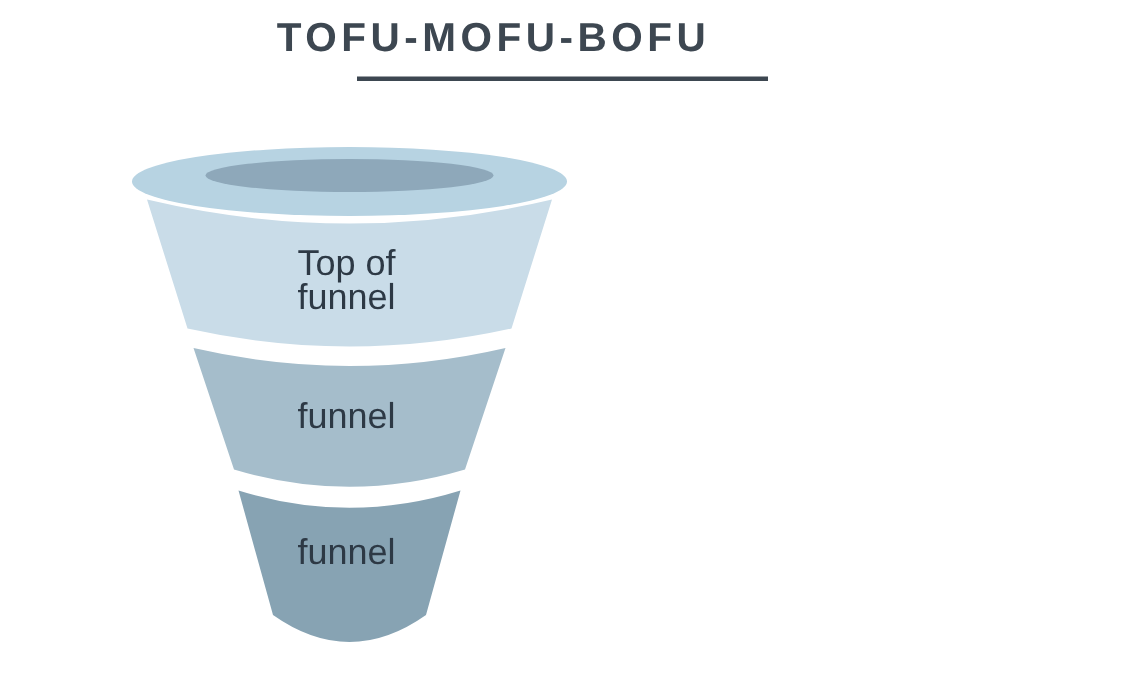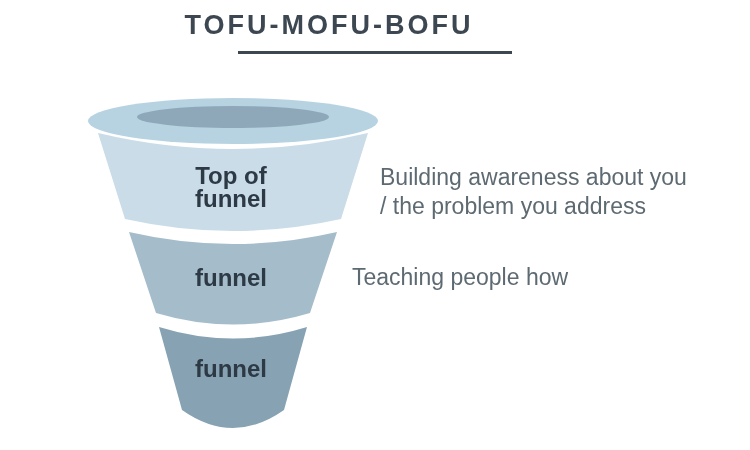--- a/index.html
+++ b/index.html
@@ -38,21 +38,21 @@
     position: absolute;
     top: 0;
     left: 0;
   }
   .funnel-label {
     position: absolute;
     left: 121px;
     width: 220px;
     text-align: center;
     font-size: 24px;
-    font-weight: 700;
+    font-weight: 400;
     line-height: 23px;
     color: #2d3945;
   }
   .label-top    { top: 164px; }
   .label-middle { top: 266px; }
   .label-bottom { top: 357px; }
   .funnel-desc {
     position: absolute;
     font-size: 23px;
     font-weight: 400;
@@ -88,23 +88,18 @@
     <div>Top of</div>
     <div>funnel</div>
   </div>
   <div class="funnel-label label-middle">
     <div>funnel</div>
   </div>
   <div class="funnel-label label-bottom">
     <div>funnel</div>
   </div>
 
-  <div class="funnel-desc desc-top">
-    <div>Building awareness about you</div>
-    <div>/ the problem you address</div>
-  </div>
   <div class="funnel-desc desc-middle">
-    <div>Teaching people how</div>
   </div>
   <div class="funnel-desc desc-bottom">
   </div>
 
 </div>
 
 </body></html>

